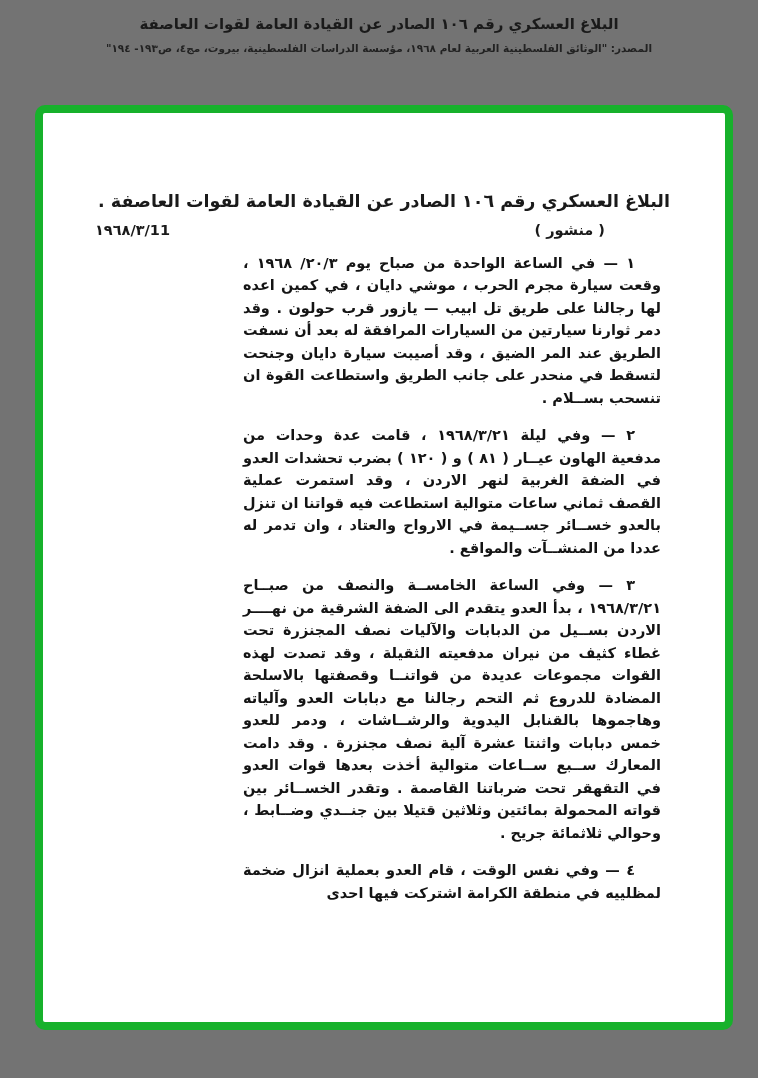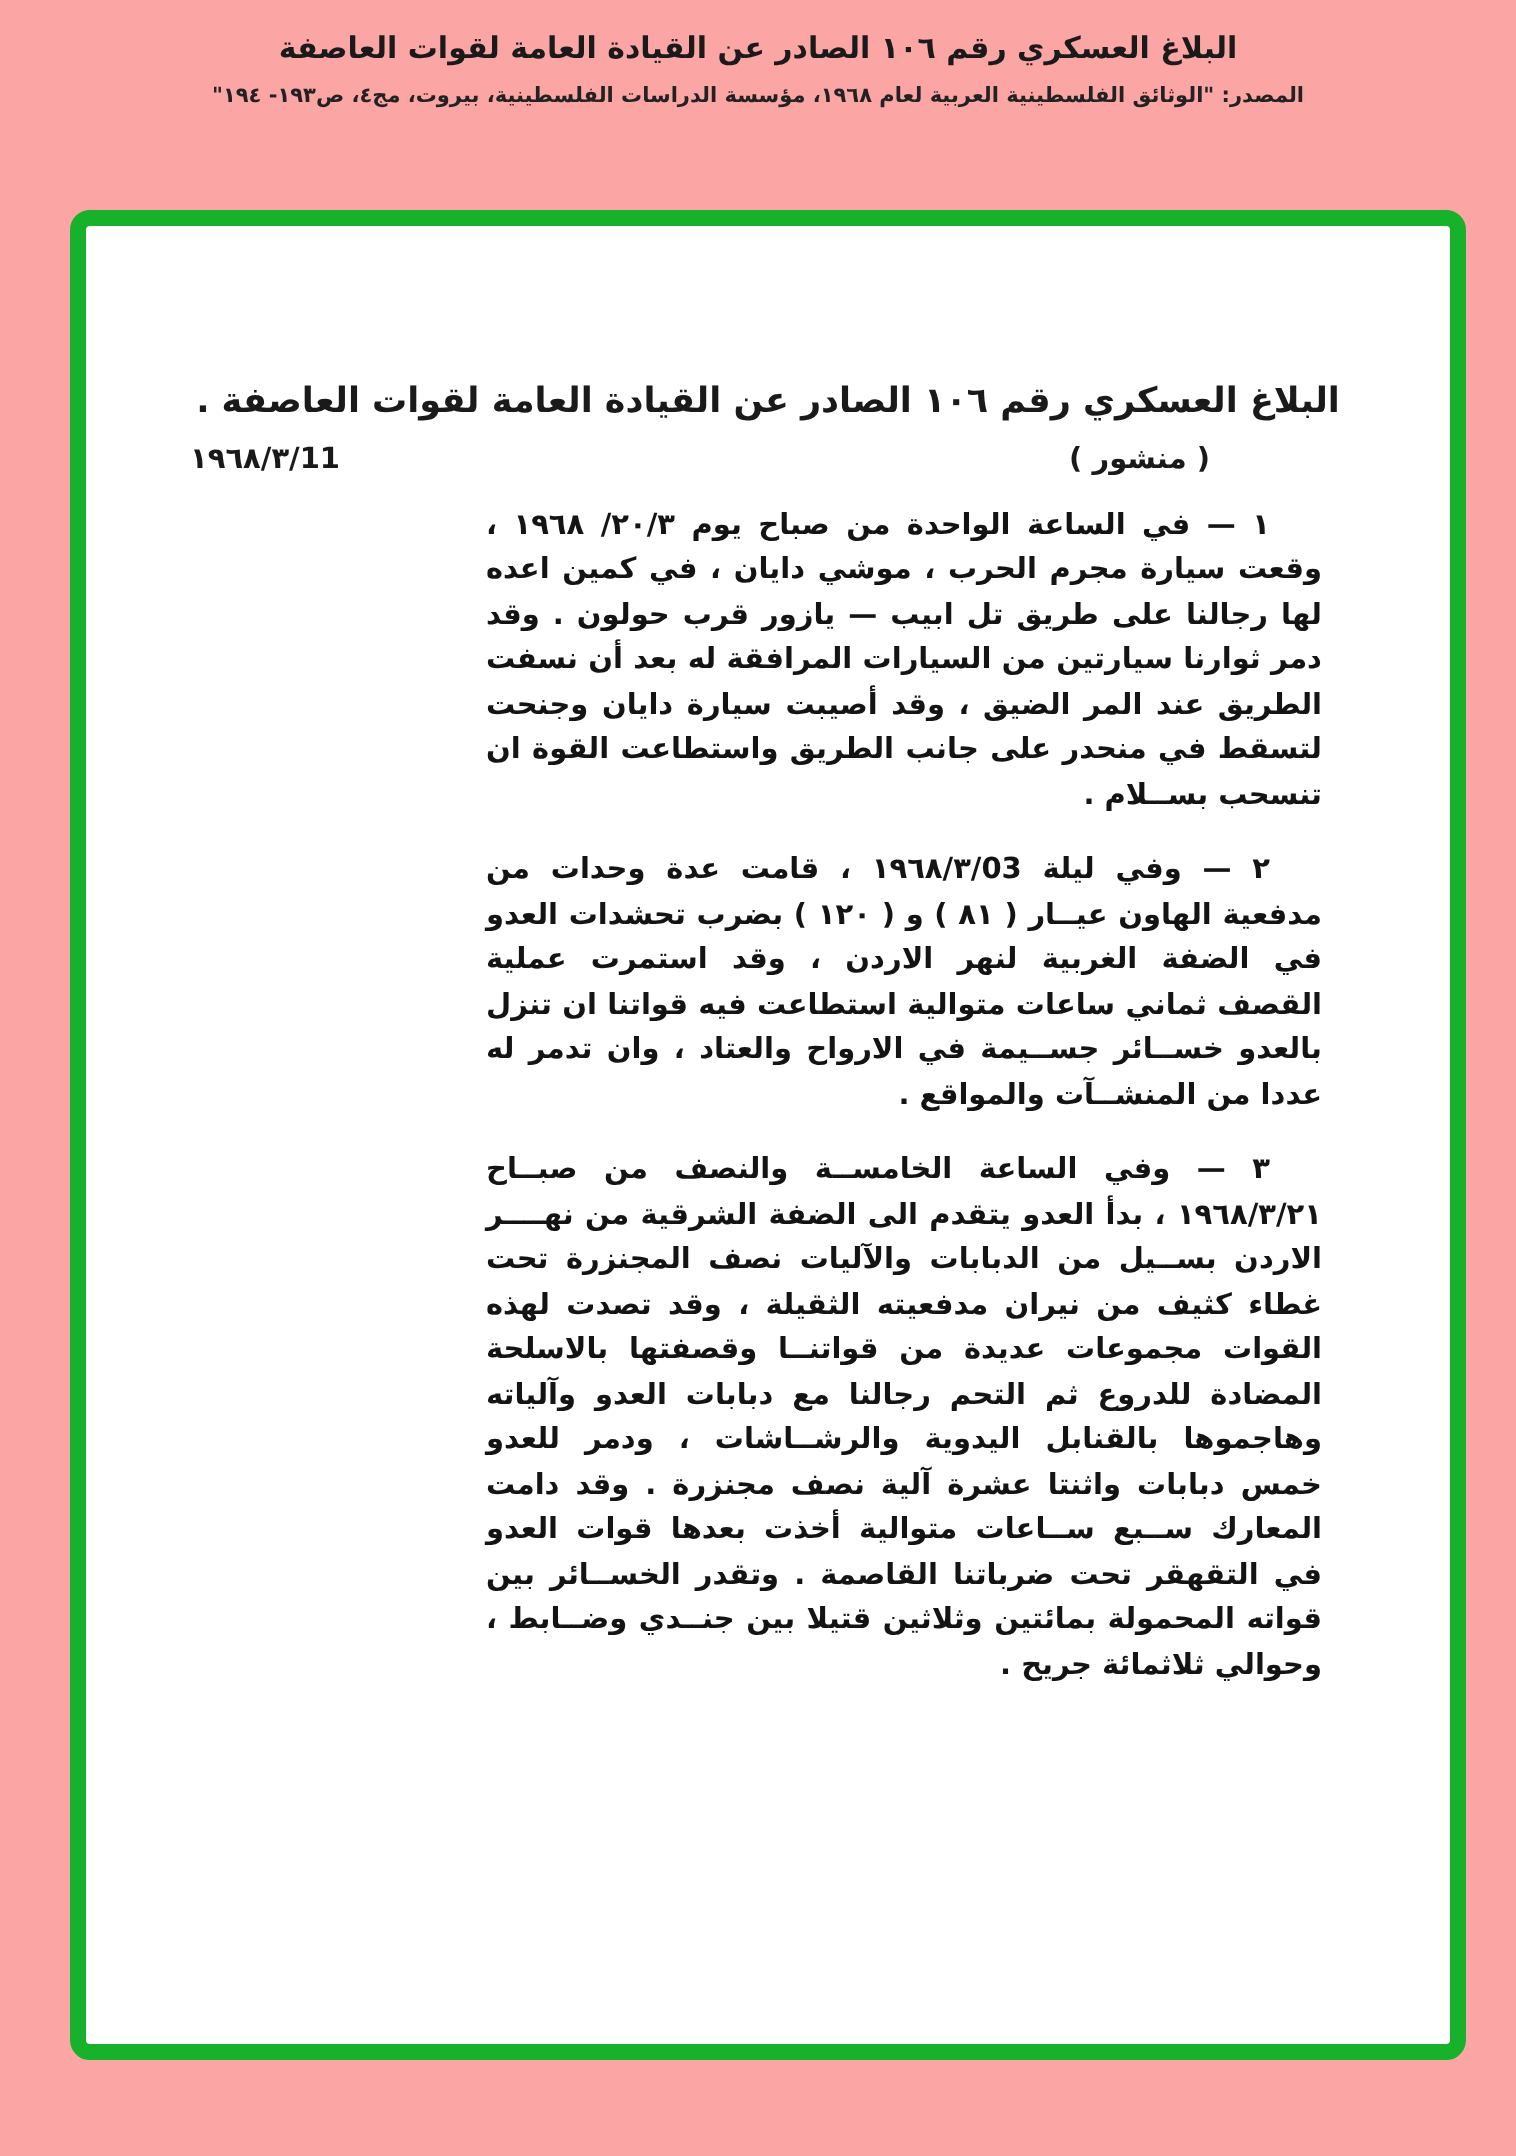--- a/index.html
+++ b/index.html
@@ -5,21 +5,21 @@
   html, body {
     margin: 0;
     padding: 0;
     background: #ffffff;
     font-family: "DejaVu Sans", sans-serif;
   }
   .page {
     position: relative;
     width: 758px;
     height: 1078px;
-    background: #fca5a5;
+    background: #737373;
     overflow: hidden;
     color: #1a1a1a;
   }
   .page-header {
     position: absolute;
     top: 12px;
     left: 0;
     width: 100%;
     text-align: center;
     direction: rtl;
@@ -102,19 +102,20 @@
 
     <h1 class="doc-title">البلاغ العسكري رقم ١٠٦ الصادر عن القيادة العامة لقوات العاصفة .</h1>
 
     <div class="meta-row">
       <span class="pub-note">( منشور )</span>
       <span class="doc-date">١٩٦٨/٣/11</span>
     </div>
 
     <div class="doc-body">
       <p>١ — في الساعة الواحدة من صباح يوم ٢٠/٣/ ١٩٦٨ ، وقعت سيارة مجرم الحرب ، موشي دايان ، في كمين اعده لها رجالنا على طريق تل ابيب — يازور قرب حولون . وقد دمر ثوارنا سيارتين من السيارات المرافقة له بعد أن نسفت الطريق عند المر الضيق ، وقد أصيبت سيارة دايان وجنحت لتسقط في منحدر على جانب الطريق واستطاعت القوة ان تنسحب بســلام .</p>
-      <p>٢ — وفي ليلة ١٩٦٨/٣/03 ، قامت عدة وحدات من مدفعية الهاون عيــار ( ٨١ ) و ( ١٢٠ ) بضرب تحشدات العدو في الضفة الغربية لنهر الاردن ، وقد استمرت عملية القصف ثماني ساعات متوالية استطاعت فيه قواتنا ان تنزل بالعدو خســائر جســيمة في الارواح والعتاد ، وان تدمر له عددا من المنشــآت والمواقع .</p>
+      <p>٢ — وفي ليلة ١٩٦٨/٣/٢١ ، قامت عدة وحدات من مدفعية الهاون عيــار ( ٨١ ) و ( ١٢٠ ) بضرب تحشدات العدو في الضفة الغربية لنهر الاردن ، وقد استمرت عملية القصف ثماني ساعات متوالية استطاعت فيه قواتنا ان تنزل بالعدو خســائر جســيمة في الارواح والعتاد ، وان تدمر له عددا من المنشــآت والمواقع .</p>
       <p>٣ — وفي الساعة الخامســة والنصف من صبــاح ١٩٦٨/٣/٢١ ، بدأ العدو يتقدم الى الضفة الشرقية من نهــــر الاردن بســيل من الدبابات والآليات نصف المجنزرة تحت غطاء كثيف من نيران مدفعيته الثقيلة ، وقد تصدت لهذه القوات مجموعات عديدة من قواتنــا وقصفتها بالاسلحة المضادة للدروع ثم التحم رجالنا مع دبابات العدو وآلياته وهاجموها بالقنابل اليدوية والرشــاشات ، ودمر للعدو خمس دبابات واثنتا عشرة آلية نصف مجنزرة . وقد دامت المعارك ســبع ســاعات متوالية أخذت بعدها قوات العدو في التقهقر تحت ضرباتنا القاصمة . وتقدر الخســائر بين قواته المحمولة بمائتين وثلاثين قتيلا بين جنــدي وضــابط ، وحوالي ثلاثمائة جريح .</p>
+      <p>٤ — وفي نفس الوقت ، قام العدو بعملية انزال ضخمة لمظلييه في منطقة الكرامة اشتركت فيها احدى</p>
     </div>
 
   </section>
 
 </div>
 
 </body></html>

